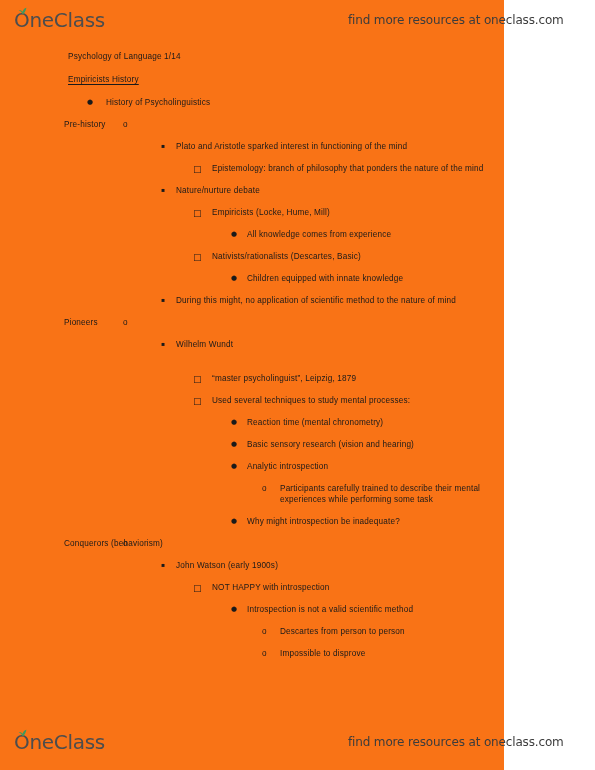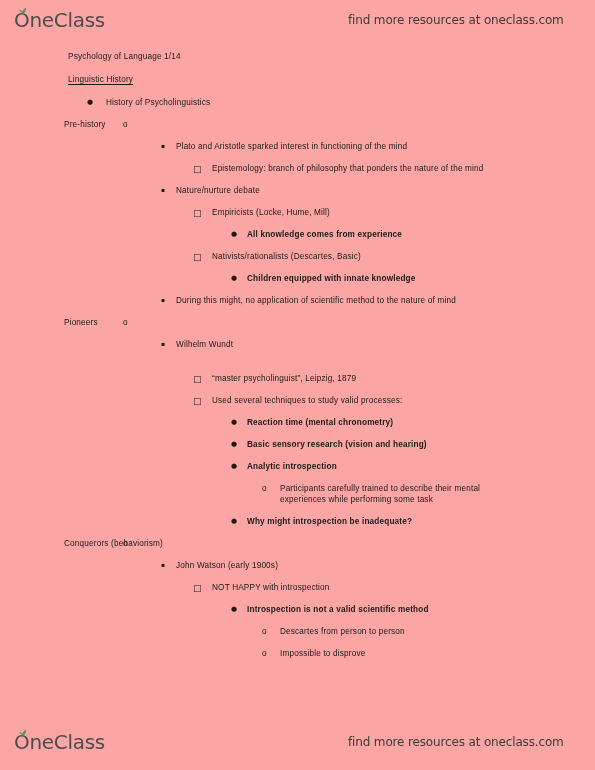--- a/index.html
+++ b/index.html
@@ -10,23 +10,23 @@
     width: 595px;
     height: 770px;
     background: #ffffff;
     font-family: "Liberation Sans", sans-serif;
     color: #000000;
     position: relative;
     overflow: hidden;
   }
   .page {
     position: relative;
-    width: 595px;
+    width: 504px;
     height: 770px;
-    background: #fca5a5;
+    background: #f97316;
   }
 
   
   .band {
     position: absolute;
     left: 0;
     width: 595px;
     height: 40px;
     display: flex;
     align-items: center;
@@ -116,21 +116,21 @@
   .lvl2 .marker { left: 123px; }
   .lvl2 .txt    { margin-left: 64px; }
 
   .lvl3 .marker { left: 161px; }
   .lvl3 .txt    { margin-left: 176px; }
 
   .lvl4 .marker { left: 193px; }
   .lvl4 .txt    { margin-left: 212px; width: 290px; }
 
   .lvl5 .marker { left: 231px; }
-  .lvl5 .txt    { margin-left: 247px; width: 300px; font-weight: bold; }
+  .lvl5 .txt    { margin-left: 247px; width: 300px; }
 
   .lvl6 .marker { left: 262px; }
   .lvl6 .txt    { margin-left: 280px; width: 235px; }
 </style>
 </head>
 <body>
 
 <div class="page">
 
   <div class="band band-header">
@@ -145,21 +145,21 @@
     <div class="promo">find more resources at oneclass.com</div>
   </div>
 
   <div class="doc">
 
     <div class="line lvl0" style="margin-bottom:12px;">
       <span class="txt">Psychology of Language 1/14</span>
     </div>
 
     <div class="line lvl0" style="margin-bottom:12px;">
-      <span class="txt underline">Linguistic History</span>
+      <span class="txt underline">Empiricists History</span>
     </div>
 
     <div id="outline-root">
         <div class="line lvl1" style="margin-bottom: 11px;">
           <span class="marker m-disc">●</span>
           <span class="txt">History of Psycholinguistics</span>
         </div>
         <div class="line lvl2" style="margin-bottom: 11px;">
           <span class="marker m-circ">o</span>
           <span class="txt">Pre-history</span>
@@ -203,21 +203,21 @@
         <div class="line lvl3" style="margin-bottom: 23px;">
           <span class="marker m-sq">▪</span>
           <span class="txt">Wilhelm Wundt</span>
         </div>
         <div class="line lvl4" style="margin-bottom: 11px;">
           <span class="marker m-box">□</span>
           <span class="txt">“master psycholinguist”, Leipzig, 1879</span>
         </div>
         <div class="line lvl4" style="margin-bottom: 11px;">
           <span class="marker m-box">□</span>
-          <span class="txt">Used several techniques to study valid processes:</span>
+          <span class="txt">Used several techniques to study mental processes:</span>
         </div>
         <div class="line lvl5" style="margin-bottom: 11px;">
           <span class="marker m-disc">●</span>
           <span class="txt">Reaction time (mental chronometry)</span>
         </div>
         <div class="line lvl5" style="margin-bottom: 11px;">
           <span class="marker m-disc">●</span>
           <span class="txt">Basic sensory research (vision and hearing)</span>
         </div>
         <div class="line lvl5" style="margin-bottom: 11px;">

